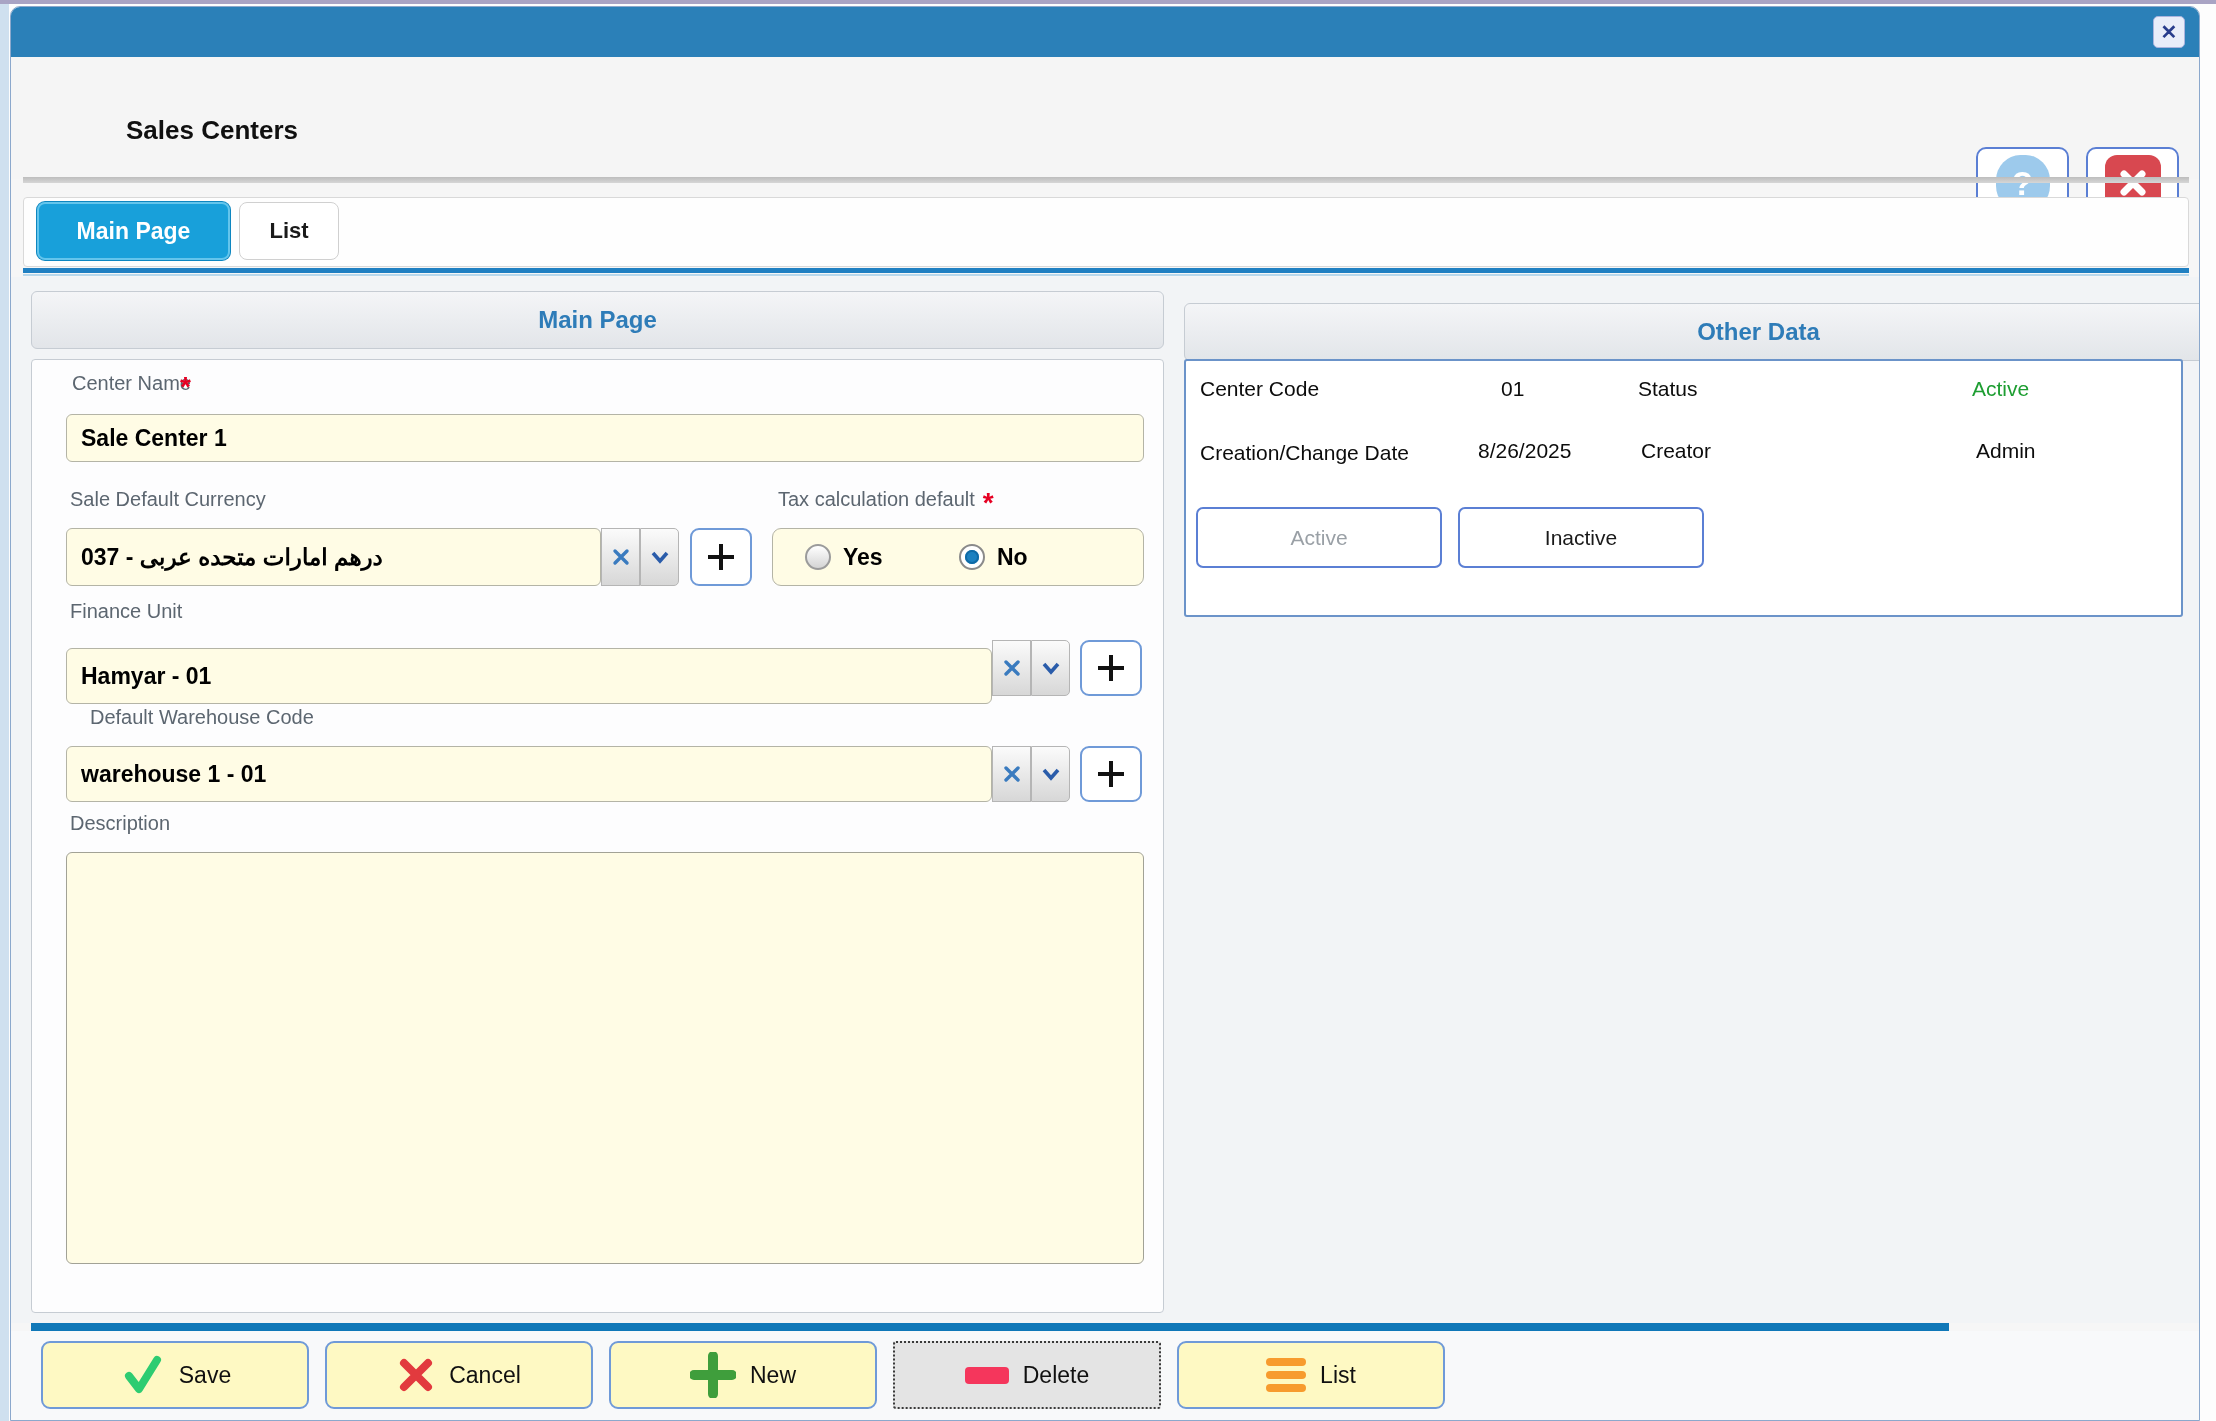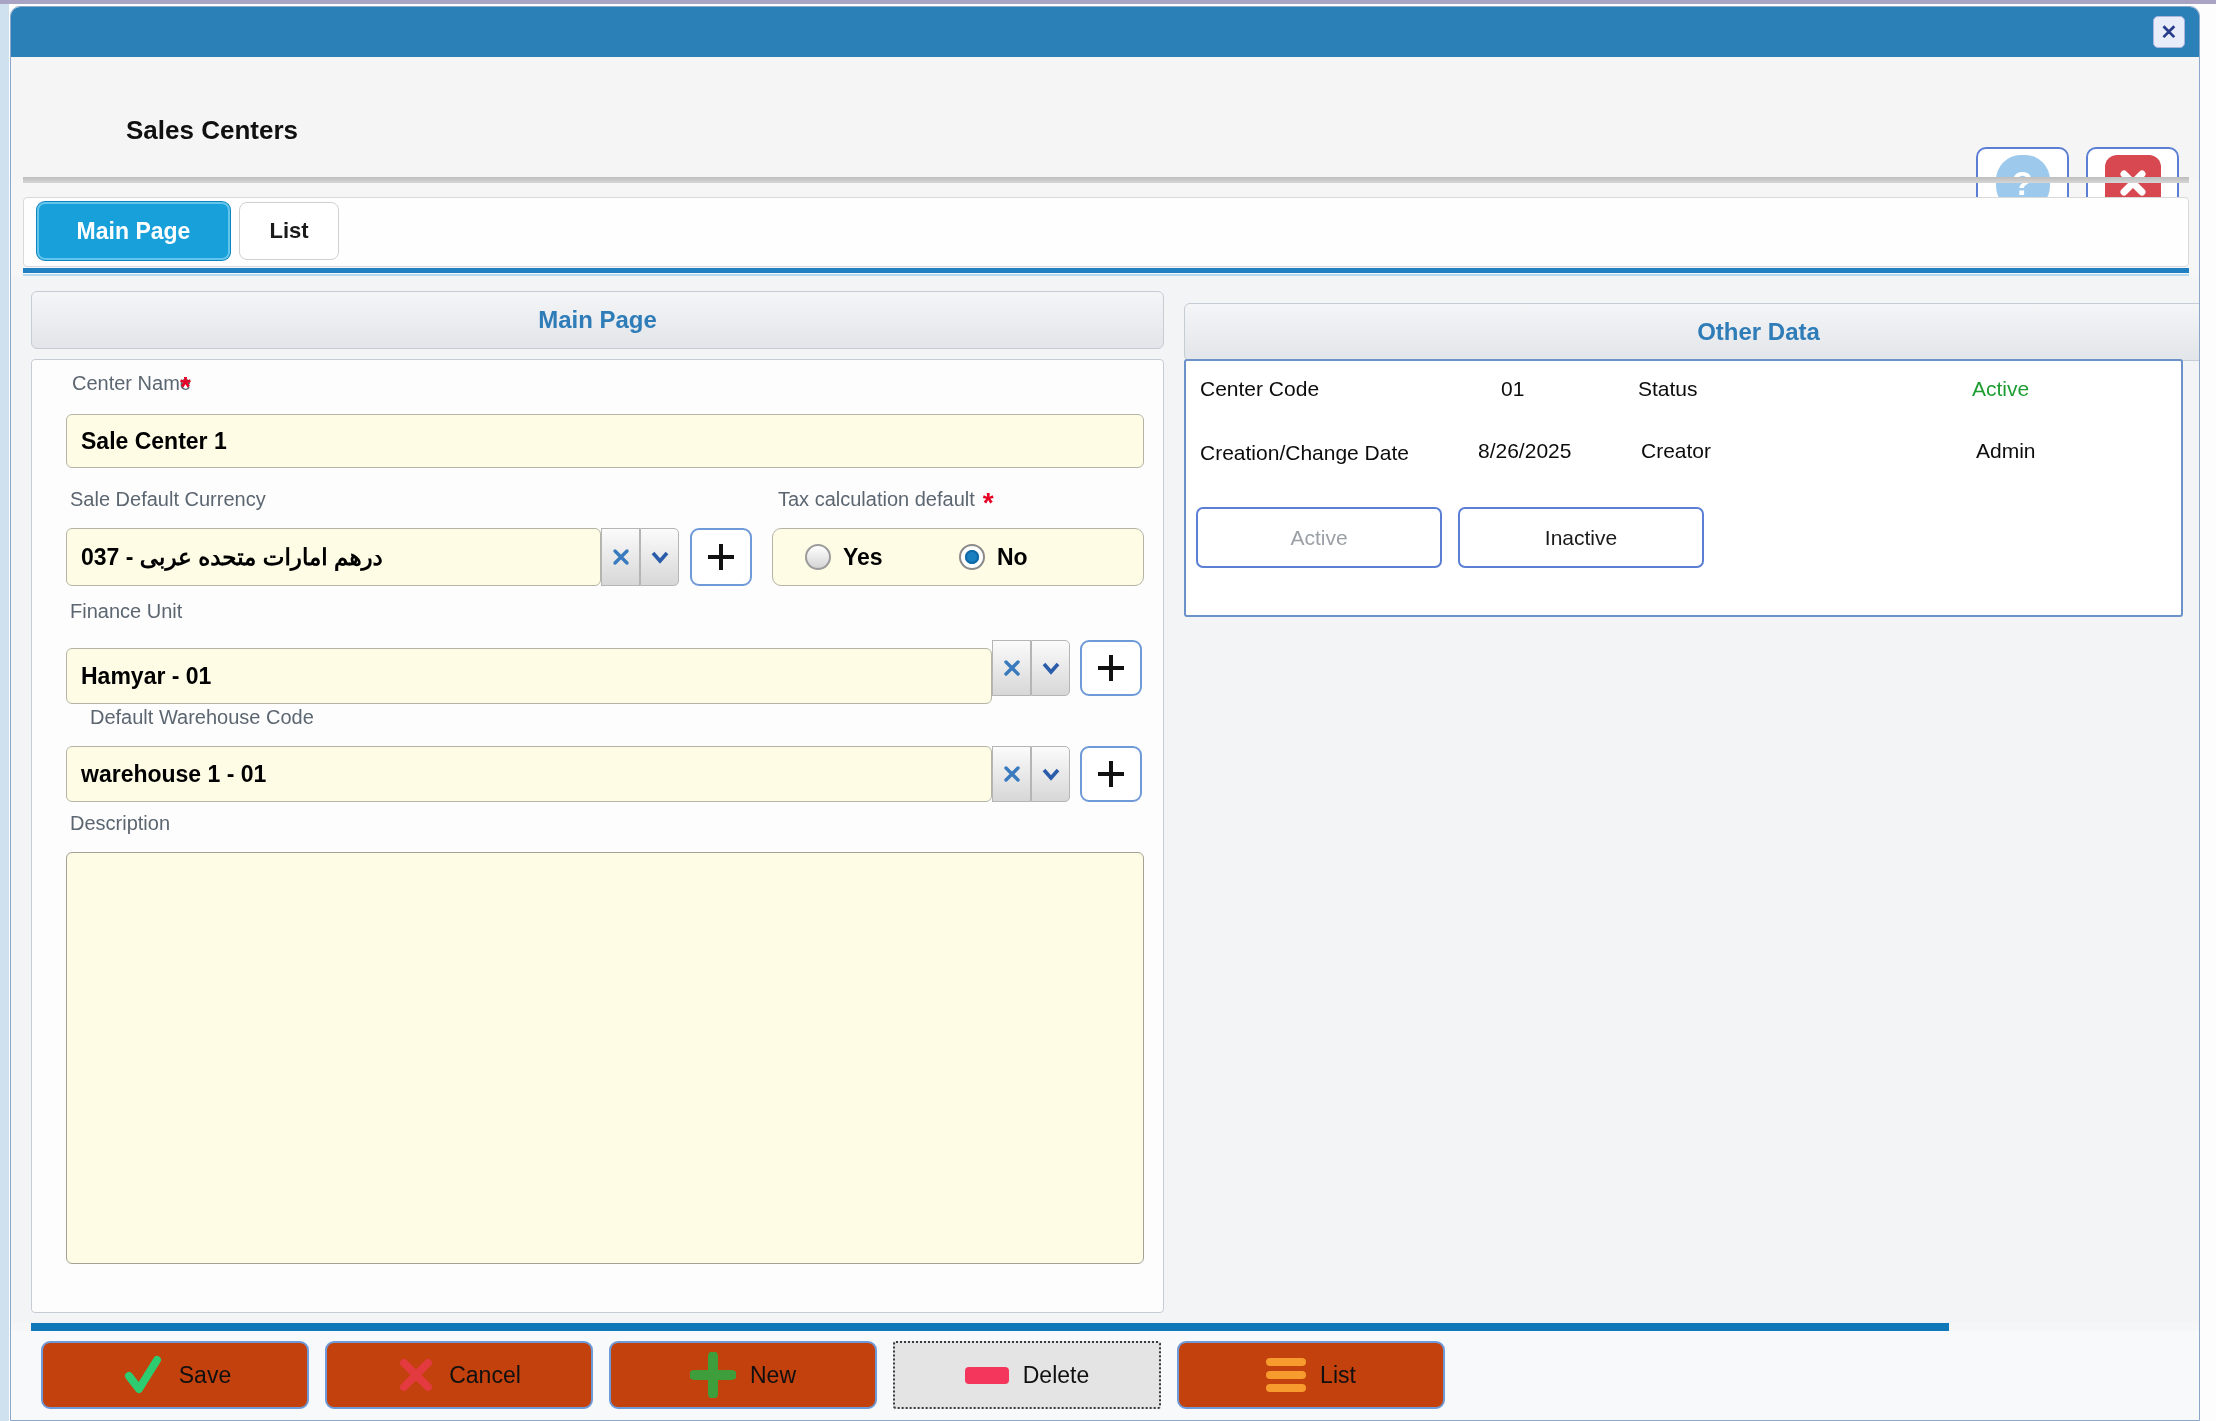--- a/index.html
+++ b/index.html
@@ -76,21 +76,21 @@
 
   .od-cell { position:absolute; font-size:21px; color:#0c0c0c; }
   .od-status { color:#1e9e32; }
   .od-btn { position:absolute; width:246px; height:61px; background:#ffffff; border:2px solid #5b7fd4;
             border-radius:7px; font-size:21px; display:flex; align-items:center; justify-content:center; cursor:pointer; }
   .od-btn.disabled { color:#9aa0a6; }
   .od-btn.enabled { color:#1a1a1a; }
 
   .footer-line { position:absolute; left:20px; top:1316px; width:1918px; height:8px; background:#1078b8; }
   .footerarea { position:absolute; left:0; top:1324px; width:2190px; height:91px; background:#f8f9fa; }
-  .f-btn { position:absolute; top:1334px; width:268px; height:68px; background:#c2410c; border:2px solid #6f9ad8;
+  .f-btn { position:absolute; top:1334px; width:268px; height:68px; background:#fef9c3; border:2px solid #6f9ad8;
            border-radius:9px; display:flex; align-items:center; justify-content:center; gap:14px;
            font-size:23px; color:#101010; cursor:pointer; }
   .f-btn.delete { background:#e4e4e4; border:2px dotted #3a3a3a; border-radius:3px;text-align:right; }
   .bar-icon { width:44px; height:17px; border-radius:4px; background:#f5365c; }
   .list-icon { display:flex; flex-direction:column; gap:5px; }
   .list-icon span { display:block; width:40px; height:8px; border-radius:4px; background:#f79b2e; }
 </style>
 </head>
 <body>
 
@@ -133,21 +133,21 @@
 
     <div class="panel-hdr" style="left:20px; top:284px; width:1133px;">
       <span>Main Page</span>
     </div>
 
     <div class="panel-body-left">
 
       <div class="lbl" style="left:40px; top:12px;">
         <span>Center Name</span><span class="req">*</span>
       </div>
-      <div class="field" style="left:34px; top:54px; width:1078px; height:54px;">
+      <div class="field" style="left:34px; top:54px; width:1078px; height:48px;">
         <span>Sale Center 1</span>
       </div>
 
       <div class="lbl" style="left:38px; top:128px;">Sale Default Currency</div>
       <div class="lbl" style="left:746px; top:128px;">
         <span>Tax calculation default</span><span class="req2">*</span>
       </div>
 
       <div class="field" style="left:34px; top:168px; width:535px; height:58px; direction:ltr;">
         <span>درهم امارات متحده عربی - 037</span>

